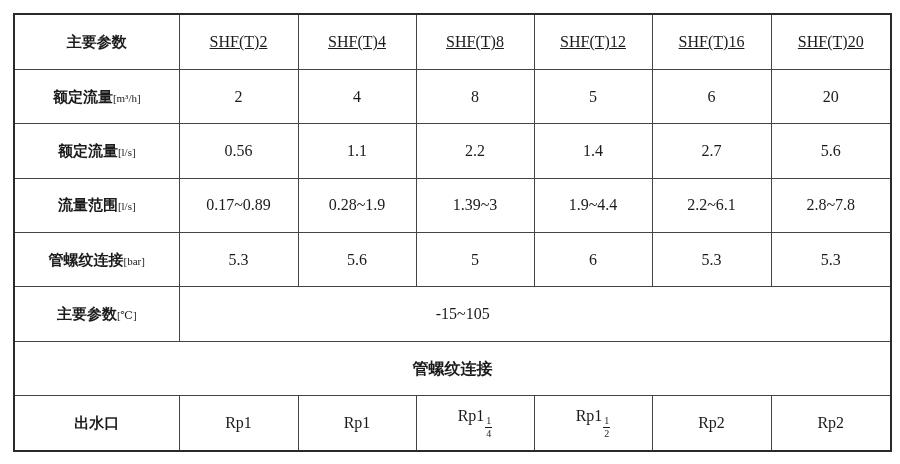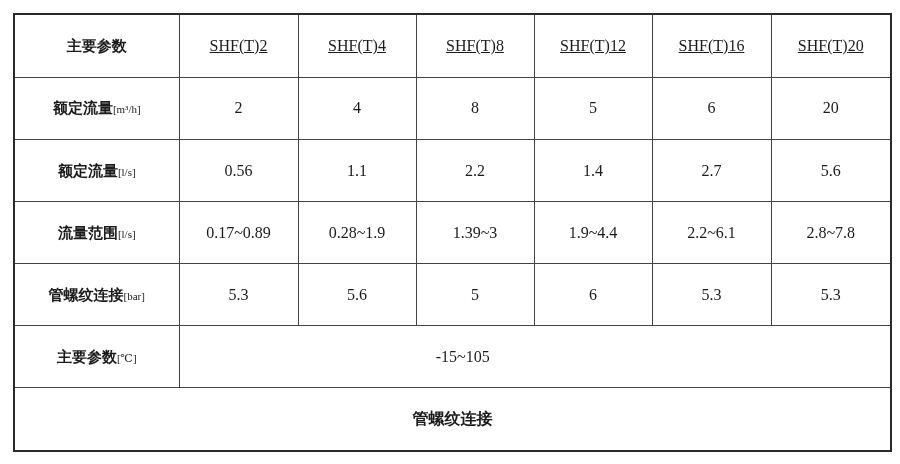--- a/index.html
+++ b/index.html
@@ -133,15 +133,30 @@
           <td>5.3</td>
           <td>5.3</td>
         </tr>
         <tr>
           <td class="label-cell"><span class="cn">主要参数</span><span class="unit">[℃]</span></td>
           <td colspan="6"><span class="shift-left">-15~105</span></td>
         </tr>
         <tr>
           <td colspan="7" class="section-cell">管螺纹连接</td>
         </tr>
+        <tr>
+          <td class="label-cell"><span class="cn">出水口</span></td>
+          <td>Rp1</td>
+          <td>Rp1</td>
+          <td>Rp1<span class="frac">
+              <span class="num">1</span>
+              <span class="den">4</span>
+            </span></td>
+          <td>Rp1<span class="frac">
+              <span class="num">1</span>
+              <span class="den">2</span>
+            </span></td>
+          <td>Rp2</td>
+          <td>Rp2</td>
+        </tr>
       </tbody>
   </table>
 </div>
 
 </body></html>

